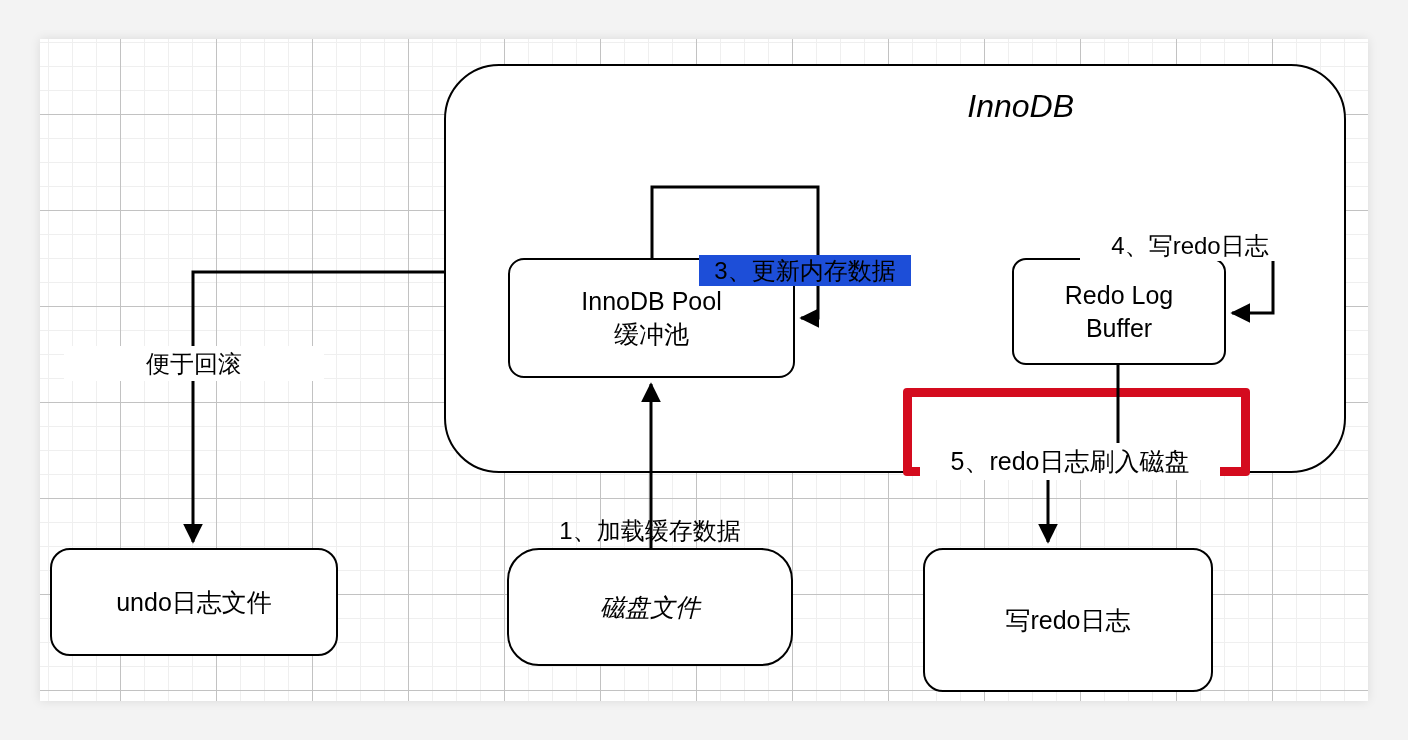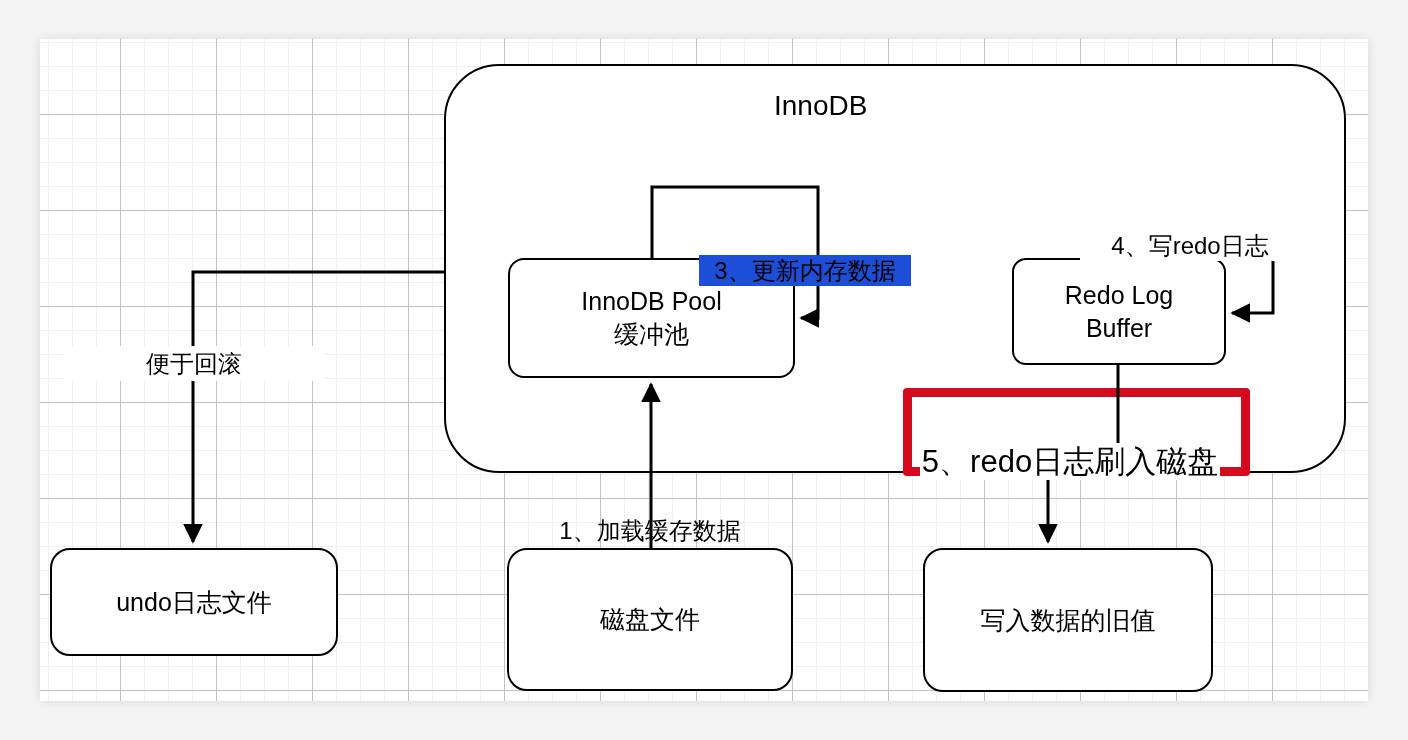--- a/index.html
+++ b/index.html
@@ -37,43 +37,44 @@
     width: 902px; height: 409px;
     background: #fff;
     border: 2.5px solid var(--line, #000);
     border-radius: 55px;
     z-index: 1;
   }
   .container-title {
     position: absolute;
     left: 774px; top: 90px;
     width: 300px;
-    text-align: left;
-    font-size: 28px;
+    text-align: right;
+    font-size: 32px;
     line-height: 32px;
     z-index: 6;
+    font-style: italic;
   }
   
   .node {
     position: absolute;
     background: #fff;
     border: 2.5px solid var(--line, #000);
     display: flex;
     flex-direction: column;
     align-items: center;
     justify-content: center;
     text-align: center;
     font-size: 25px;
     line-height: 33px;
     z-index: 2;
   }
   #n-buffer-pool   { left: 508px;  top: 258px; width: 287px; height: 120px; border-radius: 16px; }
   #n-redo-buffer   { left: 1012px; top: 258px; width: 214px; height: 107px; border-radius: 14px; }
   #n-undo-file     { left: 50px;   top: 548px; width: 288px; height: 108px; border-radius: 20px; }
-  #n-disk-file     { left: 507px;  top: 548px; width: 286px; height: 143px; border-radius: 20px; }
+  #n-disk-file     { left: 507px;  top: 548px; width: 286px; height: 118px; border-radius: 32px; font-style: italic; }
   #n-redo-file     { left: 923px;  top: 548px; width: 290px; height: 144px; border-radius: 20px; }
   
   .hl-box {
     position: absolute;
     left: 903px; top: 388px;
     width: 347px; height: 88px;
     background: #fff;
     border: 9px solid var(--highlight, #d40b1e);
     border-radius: 4px;
     z-index: 3;
@@ -97,21 +98,21 @@
     position: absolute;
     font-size: 24px;
     text-align: center;
     z-index: 5;
     margin-top: 30px;
   }
   #s1 { left: 540px;  top: 486px; width: 220px; line-height: 30px; }
   #s2 { left: 64px;   top: 316px; width: 260px; line-height: 35px; background: #fff; }
   #s3 { left: 699px;  top: 225px; width: 212px; line-height: 31px; background: #1d4ed8; }
   #s4 { left: 1080px; top: 200px; width: 220px; line-height: 31px; background: #fff; }
-  #s5 { left: 920px;  top: 413px; width: 300px; line-height: 37px; background: #fff; font-size: 31px; }
+  #s5 { left: 920px;  top: 413px; width: 300px; line-height: 37px; background: #fff; font-size: 25px; }
 </style>
 </head>
 <body>
 
 <div id="stage">
 
   <div id="canvas"></div>
 
   <div class="container-box"></div>
   <div class="container-title">
@@ -130,21 +131,21 @@
 
   <div class="node" id="n-undo-file">
     <div>undo日志文件</div>
   </div>
 
   <div class="node" id="n-disk-file">
     <div>磁盘文件</div>
   </div>
 
   <div class="node" id="n-redo-file">
-    <div>写入数据的旧值</div>
+    <div>写redo日志</div>
   </div>
 
   <div class="hl-box"></div>
 
   <svg id="connectors" width="1408" height="740" viewBox="0 0 1408 740" xmlns="http://www.w3.org/2000/svg">
     <defs>
       <marker id="arw" class="arrowhead" viewBox="0 0 12 12" refX="11" refY="6" markerWidth="20" markerHeight="20" markerUnits="userSpaceOnUse" orient="auto">
         <path class="arrowhead" d="M0,0 L12,6 L0,12 Z"></path>
       </marker>
     </defs>

